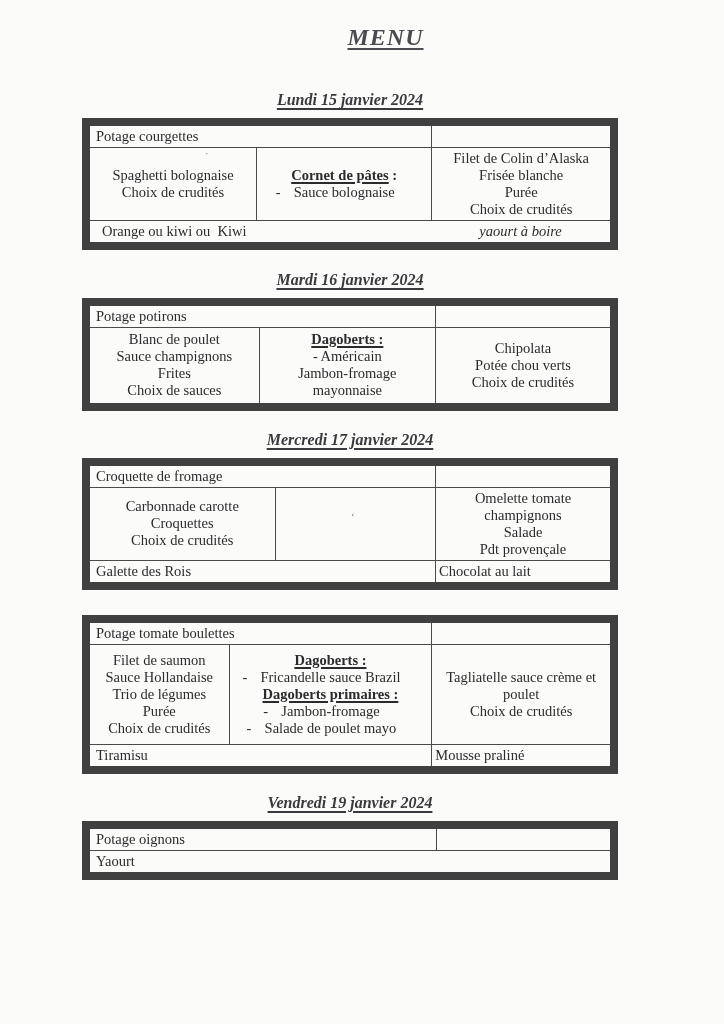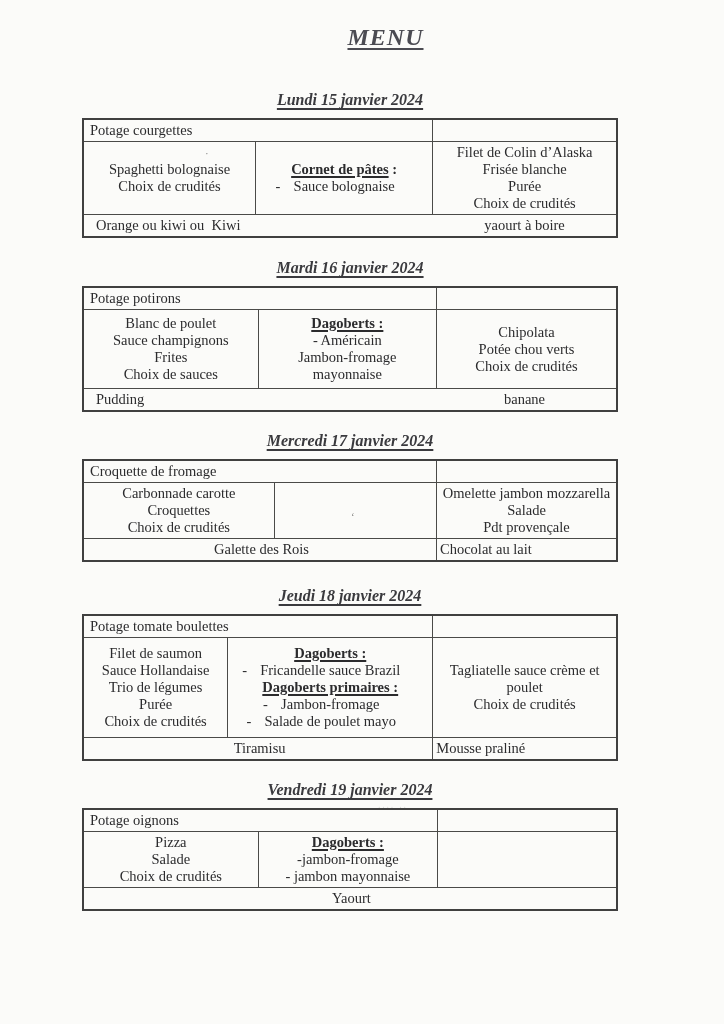--- a/index.html
+++ b/index.html
@@ -22,40 +22,40 @@
     text-decoration:underline;text-decoration-thickness:2px;text-underline-offset:3px;
   }
   
   .day{margin-left:82px;width:536px;}
   .day h2{
     margin:0 0 9px 0;font-size:16px;font-weight:bold;font-style:italic;color:#3a3a3e;
     text-decoration:underline;text-decoration-thickness:1.5px;text-underline-offset:3px;text-align:center;
   }
   .d0{margin-top:40px}.d1{margin-top:21px}.d2{margin-top:20px}.d3{margin-top:25px}.d4{margin-top:20px}
   
-  table{border-collapse:collapse;width:100%;table-layout:fixed;border:2px solid #404040;}
+  table{border-collapse:collapse;width:100%;table-layout:fixed;border:8px solid #404040;}
   td{
     border:1.5px solid #4a4a48;font-size:14.5px;line-height:17px;color:#2b2b2d;
     padding:2px 3px;vertical-align:middle;
   }
   tr.souprow{height:21px}
   tr.desrow{height:21px}
   td.soup{text-align:left;padding-left:6px;}
   td.c1,td.c2,td.c3{text-align:center;}
   .d0 tr.mainrow{height:64px}
   .d1 tr.mainrow{height:79px}
   .d2 tr.mainrow{height:55px}
   .d3 tr.mainrow{height:100px}
   .d4 tr.mainrow{height:51px}
-  td.des-l{text-align:center;padding-left:6px;}
+  td.des-l{text-align:left;padding-left:6px;}
   td.des-r{text-align:left;}
   td.des-span{position:relative;text-align:left;padding-left:12px;margin-top:6px;}
   td.des-span .right{
     position:absolute;left:65.6%;top:0;bottom:0;width:34.4%;
-    display:flex;align-items:center;justify-content:center;text-align:center;
+    display:flex;align-items:center;justify-content:center;text-align:center;font-style:italic;
   }
   .des-left-txt{white-space:pre-wrap;}
   
   .line{display:block;}
   .line.hdr{font-weight:bold;font-family:Liberation Serif, serif;}
   .line .u{text-decoration:underline;text-decoration-thickness:1.5px;text-underline-offset:2px;}
   .line.dashline .dw{position:relative;display:inline-block;}
   .line.dashline .dash{position:absolute;left:-18px;}
   
   .artifact{position:absolute;font-size:11px;color:#5a5a58;opacity:.75;pointer-events:none;}
@@ -134,26 +134,20 @@
               <div class="line">- Américain</div>
               <div class="line">Jambon-fromage</div>
               <div class="line">mayonnaise</div>
             </td>
         <td class="c3">
               <div class="line">Chipolata</div>
               <div class="line">Potée chou verts</div>
               <div class="line">Choix de crudités</div>
             </td>
       </tr>
-      <tr class="desrow">
-        <td class="des-span" colspan="3">
-          <span class="des-left-txt">Pudding</span>
-          <span class="right">banane</span>
-        </td>
-      </tr>
     </tbody>
       </table>
   </section>
 
   <section class="day d2">
     <h2>Mercredi 17 janvier 2024</h2>
     <table>
       <colgroup>
           <col style="width:35.8%">
           <col style="width:30.4%">
@@ -165,35 +159,34 @@
         <td class="empty"></td>
       </tr>
       <tr class="mainrow">
         <td class="c1">
               <div class="line">Carbonnade carotte</div>
               <div class="line">Croquettes</div>
               <div class="line">Choix de crudités</div>
             </td>
         <td class="c2"></td>
         <td class="c3">
-              <div class="line">Omelette jambon mozzarella</div>
+              <div class="line">Omelette tomate champignons</div>
               <div class="line">Salade</div>
               <div class="line">Pdt provençale</div>
             </td>
       </tr>
       <tr class="desrow">
         <td class="des-l" colspan="2">Galette des Rois</td>
         <td class="des-r">Chocolat au lait</td>
       </tr>
     </tbody>
       </table>
   </section>
 
   <section class="day d3">
-    <h2>Jeudi 18 janvier 2024</h2>
     <table>
       <colgroup>
           <col style="width:27.1%">
           <col style="width:38.4%">
           <col style="width:34.5%">
         </colgroup>
       <tbody>
           <tr class="souprow">
         <td class="soup" colspan="2">Potage tomate boulettes</td>
         <td class="empty"></td>
@@ -233,33 +226,20 @@
       <colgroup>
           <col style="width:32.8%">
           <col style="width:33.6%">
           <col style="width:33.6%">
         </colgroup>
       <tbody>
           <tr class="souprow">
         <td class="soup" colspan="2">Potage oignons</td>
         <td class="empty"></td>
       </tr>
-      <tr class="mainrow">
-        <td class="c1">
-              <div class="line">Pizza</div>
-              <div class="line">Salade</div>
-              <div class="line">Choix de crudités</div>
-            </td>
-        <td class="c2">
-              <div class="line hdr"><span class="u">Dagoberts :</span></div>
-              <div class="line">-jambon-fromage</div>
-              <div class="line">- jambon mayonnaise</div>
-            </td>
-        <td class="c3"></td>
-      </tr>
       <tr class="desrow">
         <td class="des-l" colspan="3">Yaourt</td>
       </tr>
     </tbody>
       </table>
   </section>
 
   <div class="artifact" style="left:205px;top:147px;">·</div>
   <div class="artifact" style="left:351px;top:510px;">‘</div>
   <div class="artifact faint" style="left:378px;top:802px;">∙∙∙∙ ∙∙</div>

